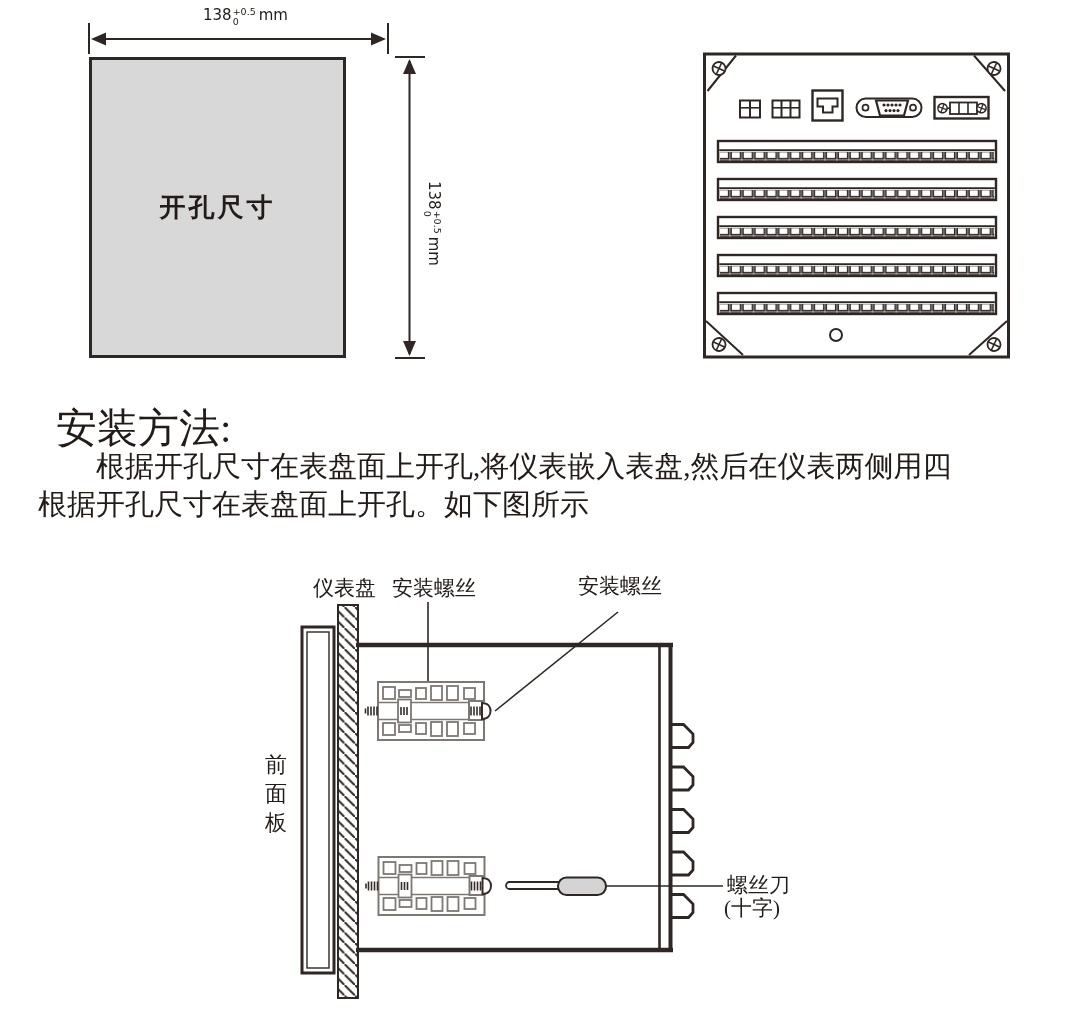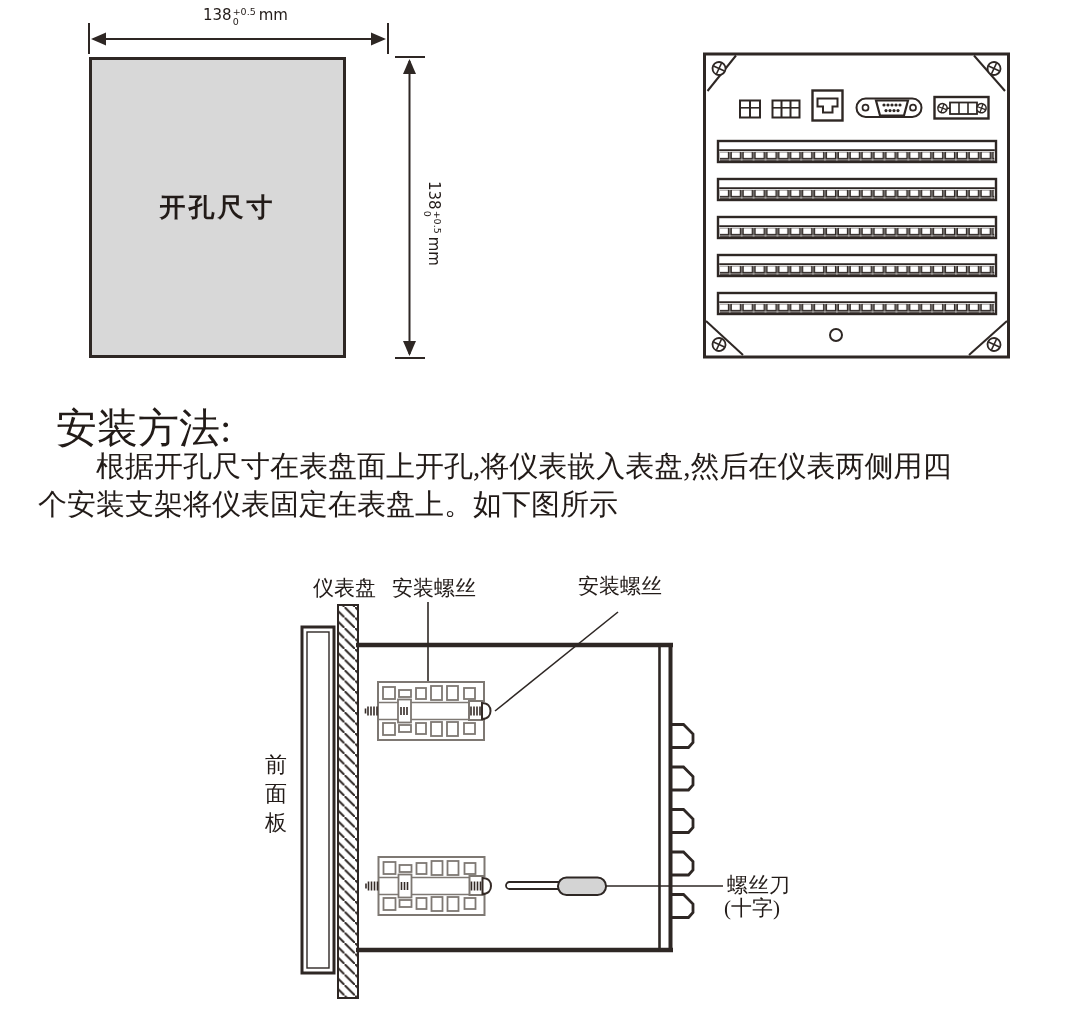--- a/index.html
+++ b/index.html
@@ -155,21 +155,21 @@
     <use href="#tstrip" x="16" y="127"></use>
     <use href="#tstrip" x="16" y="165"></use>
     <use href="#tstrip" x="16" y="203"></use>
     <use href="#tstrip" x="16" y="241"></use>
 
     <circle cx="134" cy="283" r="6" fill="#ffffff" stroke="#2e2724" stroke-width="2"></circle>
   </svg>
 
   <div class="abs doc-heading">安装方法:</div>
   <div class="abs doc-line l1">根据开孔尺寸在表盘面上开孔,将仪表嵌入表盘,然后在仪表两侧用四</div>
-  <div class="abs doc-line l2">个安装支架将仪表固定在表盘上。如下图所示</div>
+  <div class="abs doc-line l2">根据开孔尺寸在表盘面上开孔。如下图所示</div>
 
   <svg class="abs" style="left:250px;top:565px;" width="830" height="460" viewBox="0 0 830 460">
     <defs>
       <pattern id="hatch" width="10.5" height="10.5" patternUnits="userSpaceOnUse">
         <line x1="-1" y1="-1" x2="11.5" y2="11.5" stroke="#2e2724" stroke-width="2"></line>
       </pattern>
       <g id="bracket">
         <path d="M0,0 H106 V19 H91 V38 H106 V58 H0 Z" fill="#ffffff" stroke="#7e7873" stroke-width="2"></path>
         <line x1="0" y1="20.5" x2="91" y2="20.5" stroke="#7e7873" stroke-width="1.5"></line>
         <line x1="0" y1="37.5" x2="91" y2="37.5" stroke="#7e7873" stroke-width="1.5"></line>

